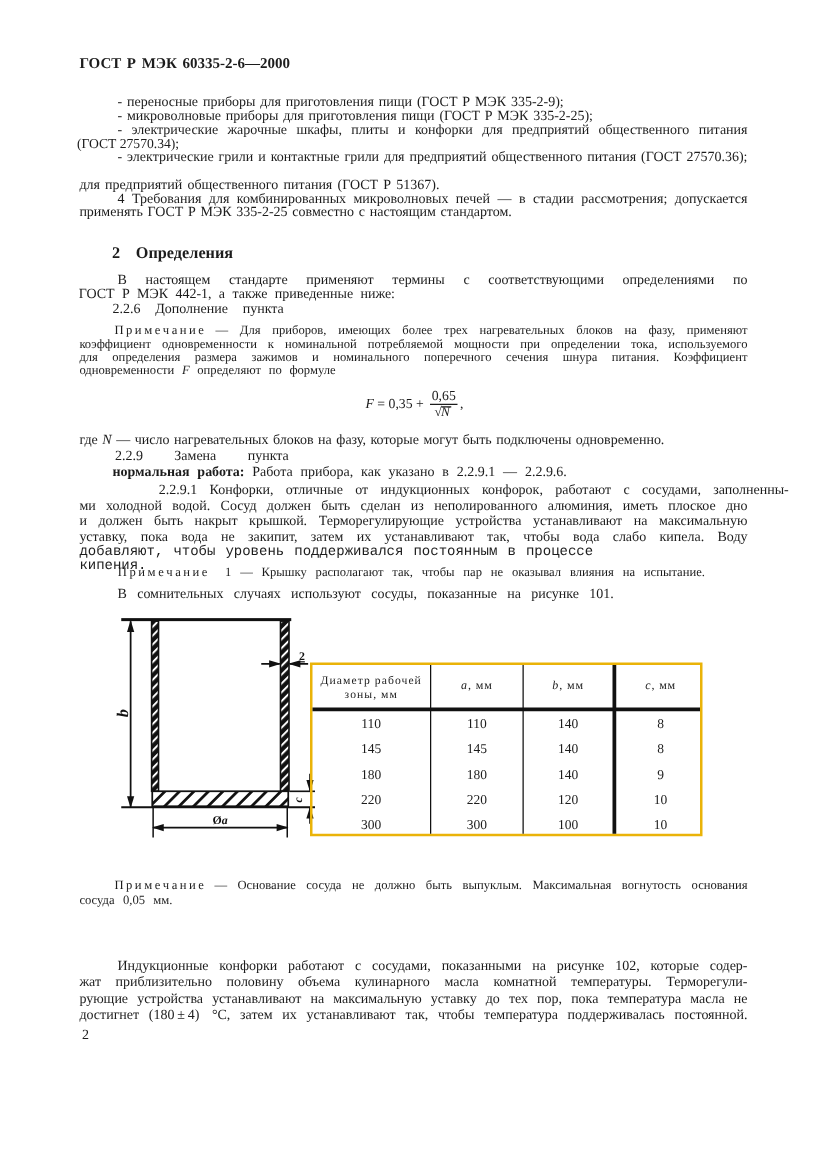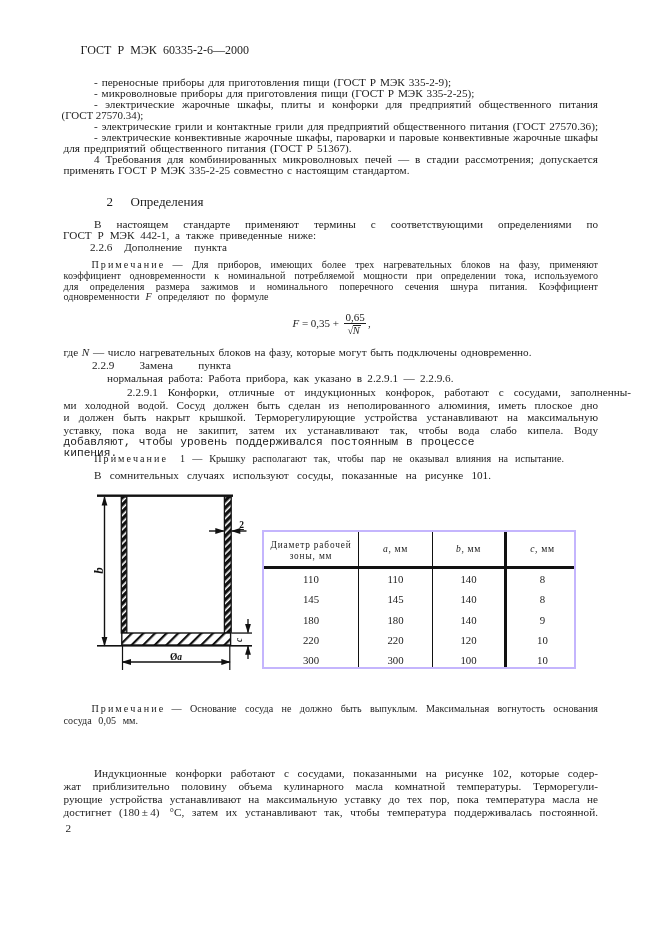--- a/index.html
+++ b/index.html
@@ -1,40 +1,39 @@
 <!DOCTYPE html>
 <html><head>
 <meta charset="utf-8">
 <style>
   html,body{margin:0;padding:0;background:#fff;}
   #page{position:relative;width:661px;height:936px;background:#fff;overflow:hidden;
         font-family:"Liberation Serif",serif;color:#1c1c1c;}
   .ln{position:absolute;white-space:nowrap;line-height:1;}
   .j{white-space:normal;text-align:justify;text-align-last:justify;word-spacing:0;}
-  .b{font-weight:normal;margin-left:17px;}
+  .b{font-weight:bold;}
   .ctr{text-align:center;white-space:normal;}
   i{font-style:italic;}
 </style>
 </head>
 <body>
 <div id="page">
 
 <div class="ln j b" style="left:63.5px;top:44.2px;font-size:12px;width:168.5px;">ГОСТ Р МЭК 60335-2-6—2000</div>
 
 <div class="ln j" style="left:94px;top:76.6px;font-size:11.2px;width:357px;">- переносные приборы для приготовления пищи (ГОСТ Р МЭК 335-2-9);</div>
 
 <div class="ln j" style="left:94px;top:87.7px;font-size:11.2px;width:380.4px;">- микроволновые приборы для приготовления пищи (ГОСТ Р МЭК 335-2-25);</div>
 
 <div class="ln j" style="left:94px;top:98.8px;font-size:11.2px;width:504px;">- электрические жарочные шкафы, плиты и конфорки для предприятий общественного питания</div>
 
 <div class="ln" style="left:61.5px;top:110.1px;font-size:10.9px;">(ГОСТ 27570.34);</div>
 
 <div class="ln j" style="left:94px;top:121.0px;font-size:11.2px;width:504px;">- электрические грили и контактные грили для предприятий общественного питания (ГОСТ 27570.36);</div>
 
-<div class="ln j" style="left:94px;top:132.1px;font-size:11.2px;width:504px;">- электрические конвективные жарочные шкафы, пароварки и паровые конвективные жарочные шкафы</div>
 
 <div class="ln j" style="left:63.5px;top:143.1px;font-size:11.2px;width:288px;">для предприятий общественного питания (ГОСТ Р 51367).</div>
 
 <div class="ln j" style="left:94px;top:154.1px;font-size:11.2px;width:504px;">4 Требования для комбинированных микроволновых печей — в стадии рассмотрения; допускается</div>
 
 <div class="ln j" style="left:63.5px;top:165.1px;font-size:11.2px;width:346px;">применять ГОСТ Р МЭК 335-2-25 совместно с настоящим стандартом.</div>
 
 <div class="ln j b" style="left:89.5px;top:195.1px;font-size:13px;width:97px;">2 Определения</div>
 
 <div class="ln j" style="left:94px;top:218.6px;font-size:11.2px;width:504px;">В настоящем стандарте применяют термины с соответствующими определениями по</div>
@@ -141,21 +140,21 @@
 
   <rect x="144" y="142.4" width="20" height="1.3" fill="#111"></rect>
 
   <line x1="160" y1="129" x2="160" y2="142.5" stroke="#111" stroke-width="1.3" marker-end="url(#arr)"></line>
 
   <line x1="160" y1="169" x2="160" y2="156.3" stroke="#111" stroke-width="1.3" marker-end="url(#arr)"></line>
 
   <text x="154" y="149.8" font-family="Liberation Serif,serif" font-size="9.5" font-style="italic" font-weight="bold" fill="#111" transform="rotate(-90 154 149.8)" text-anchor="middle">c</text>
 </svg>
 
-<div style="position:absolute;left:262px;top:530px;width:314px;height:139px;border:2px solid #c4b5fd;box-sizing:border-box;">
+<div style="position:absolute;left:248px;top:530px;width:314px;height:139px;border:2px solid #eab308;box-sizing:border-box;">
 
   <div style="position:absolute;left:0;top:33.5px;width:100%;height:3.6px;background:#111;"></div>
 
   <div style="position:absolute;left:93.5px;top:0;width:1.8px;height:100%;background:#111;"></div>
 
   <div style="position:absolute;left:167.5px;top:0;width:1.8px;height:100%;background:#111;"></div>
 
   <div style="position:absolute;left:240px;top:0;width:2.6px;height:100%;background:#111;"></div>
 
   <div class="ctr" style="position:absolute;left:0;top:7.8px;width:94px;font-size:9.3px;line-height:11.6px;letter-spacing:0.85px;">Диаметр рабочей<br>зоны, мм</div>

